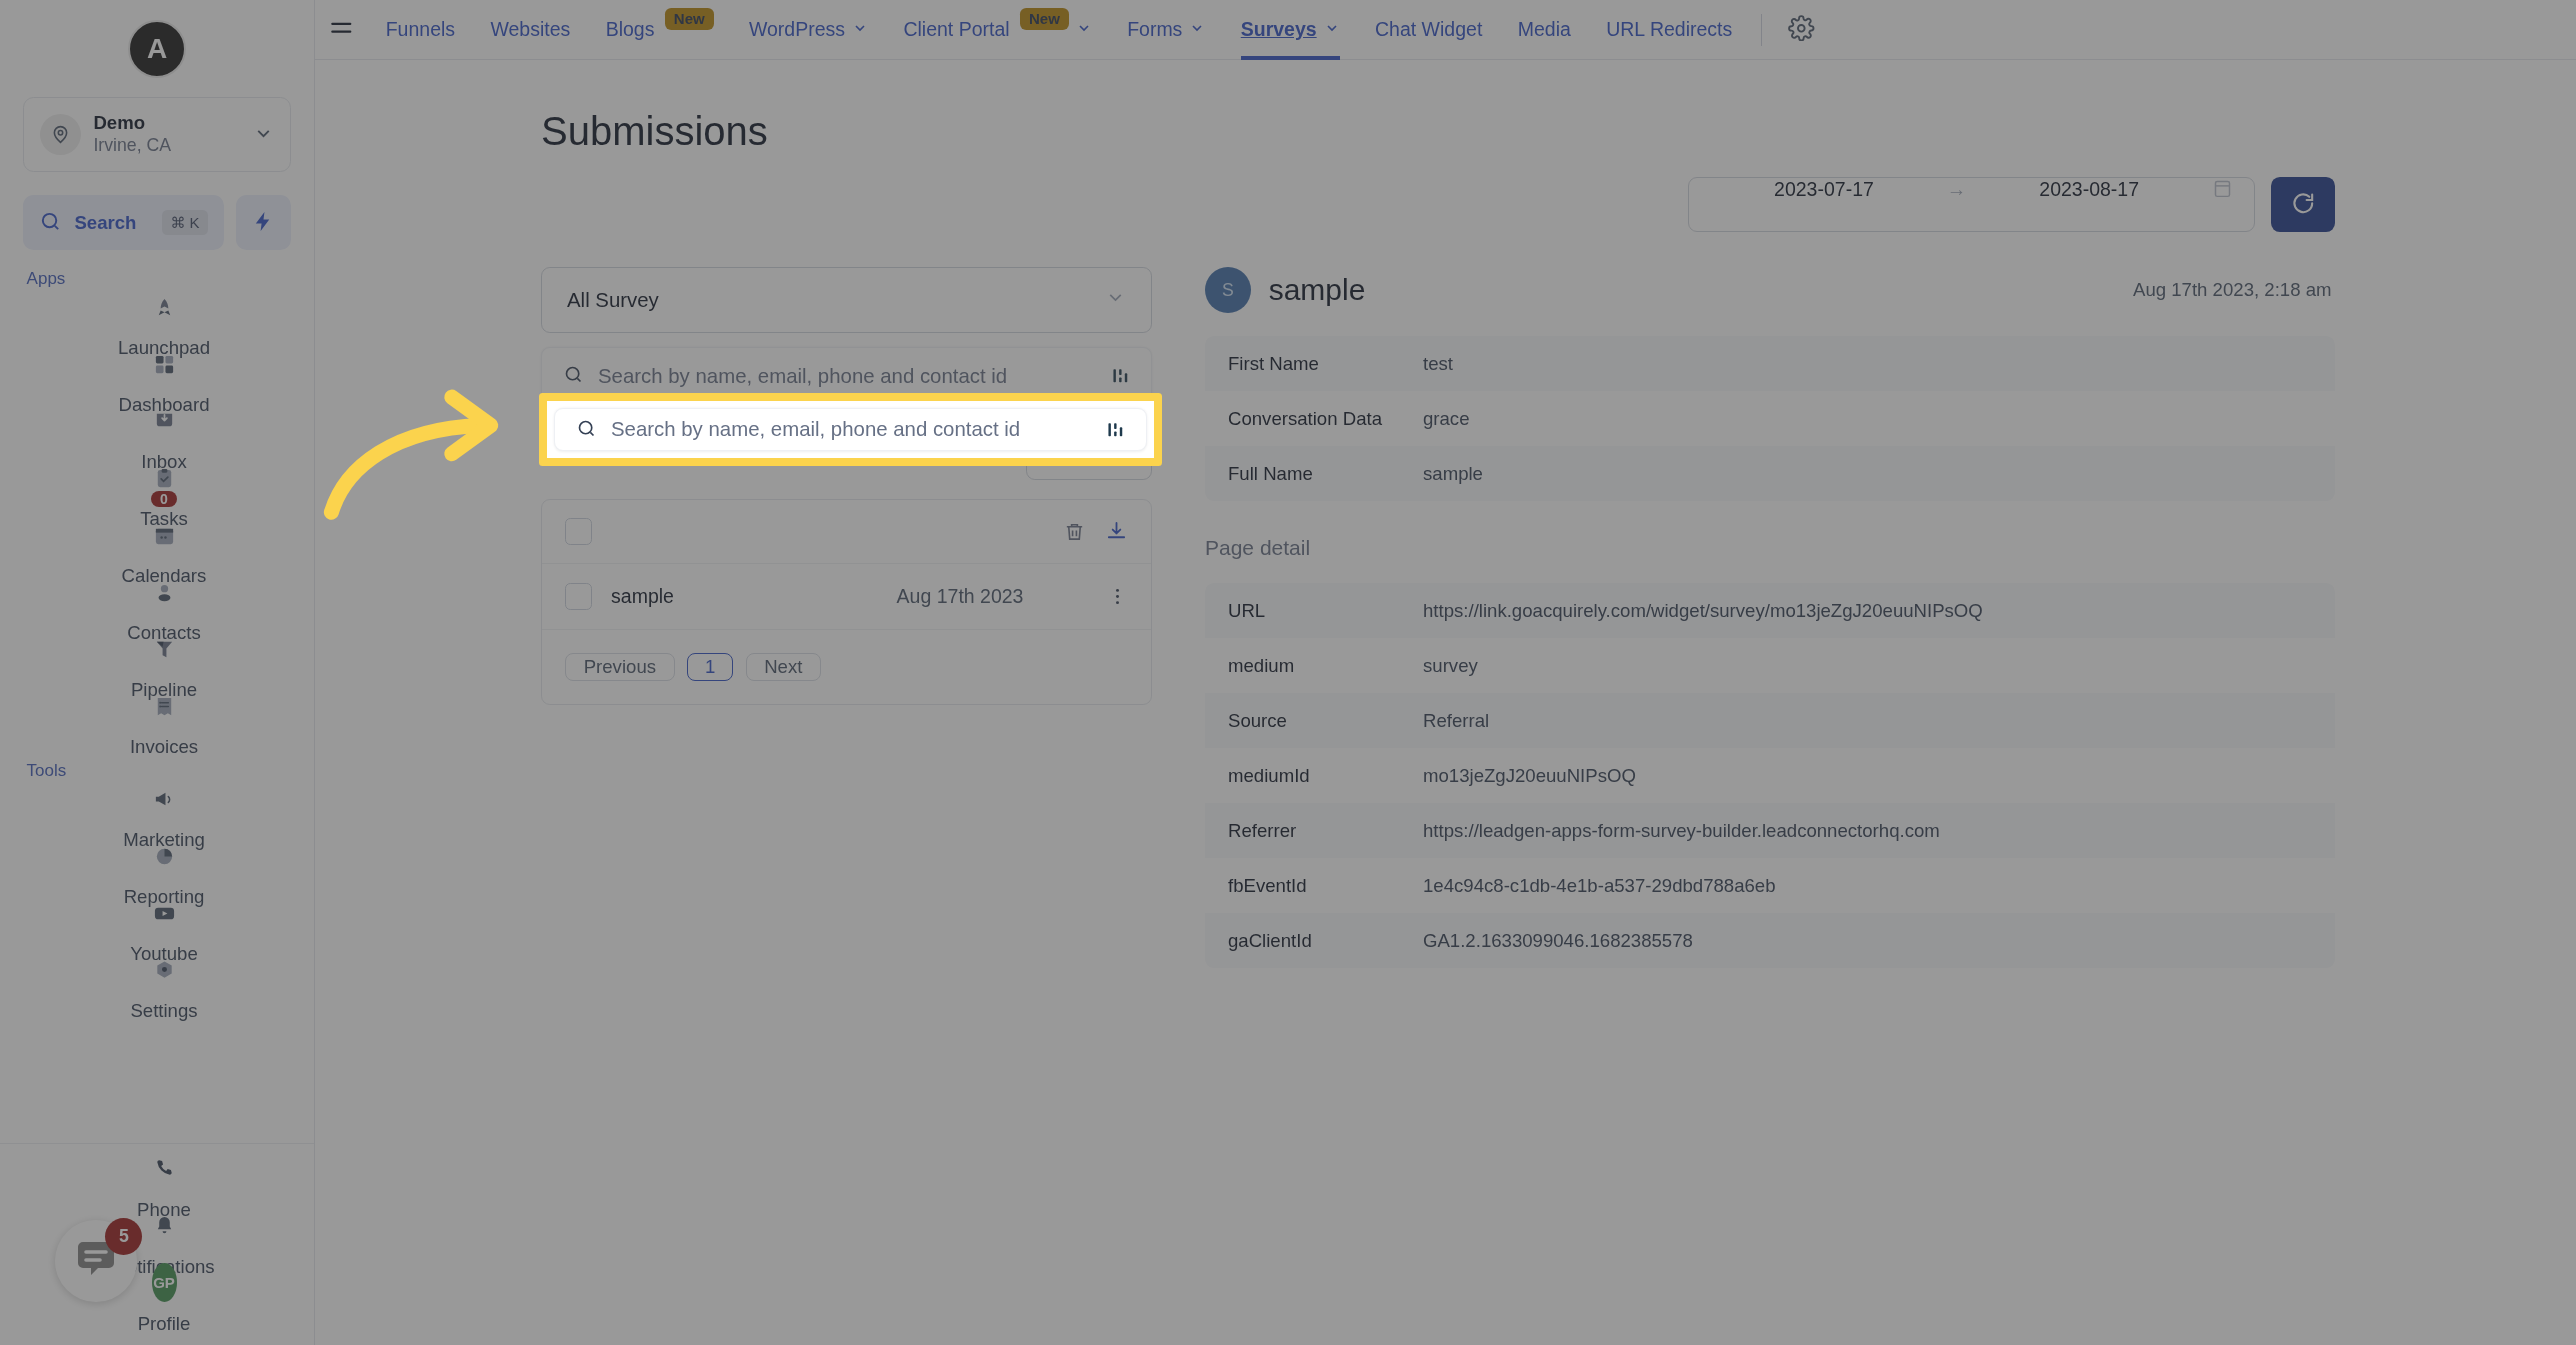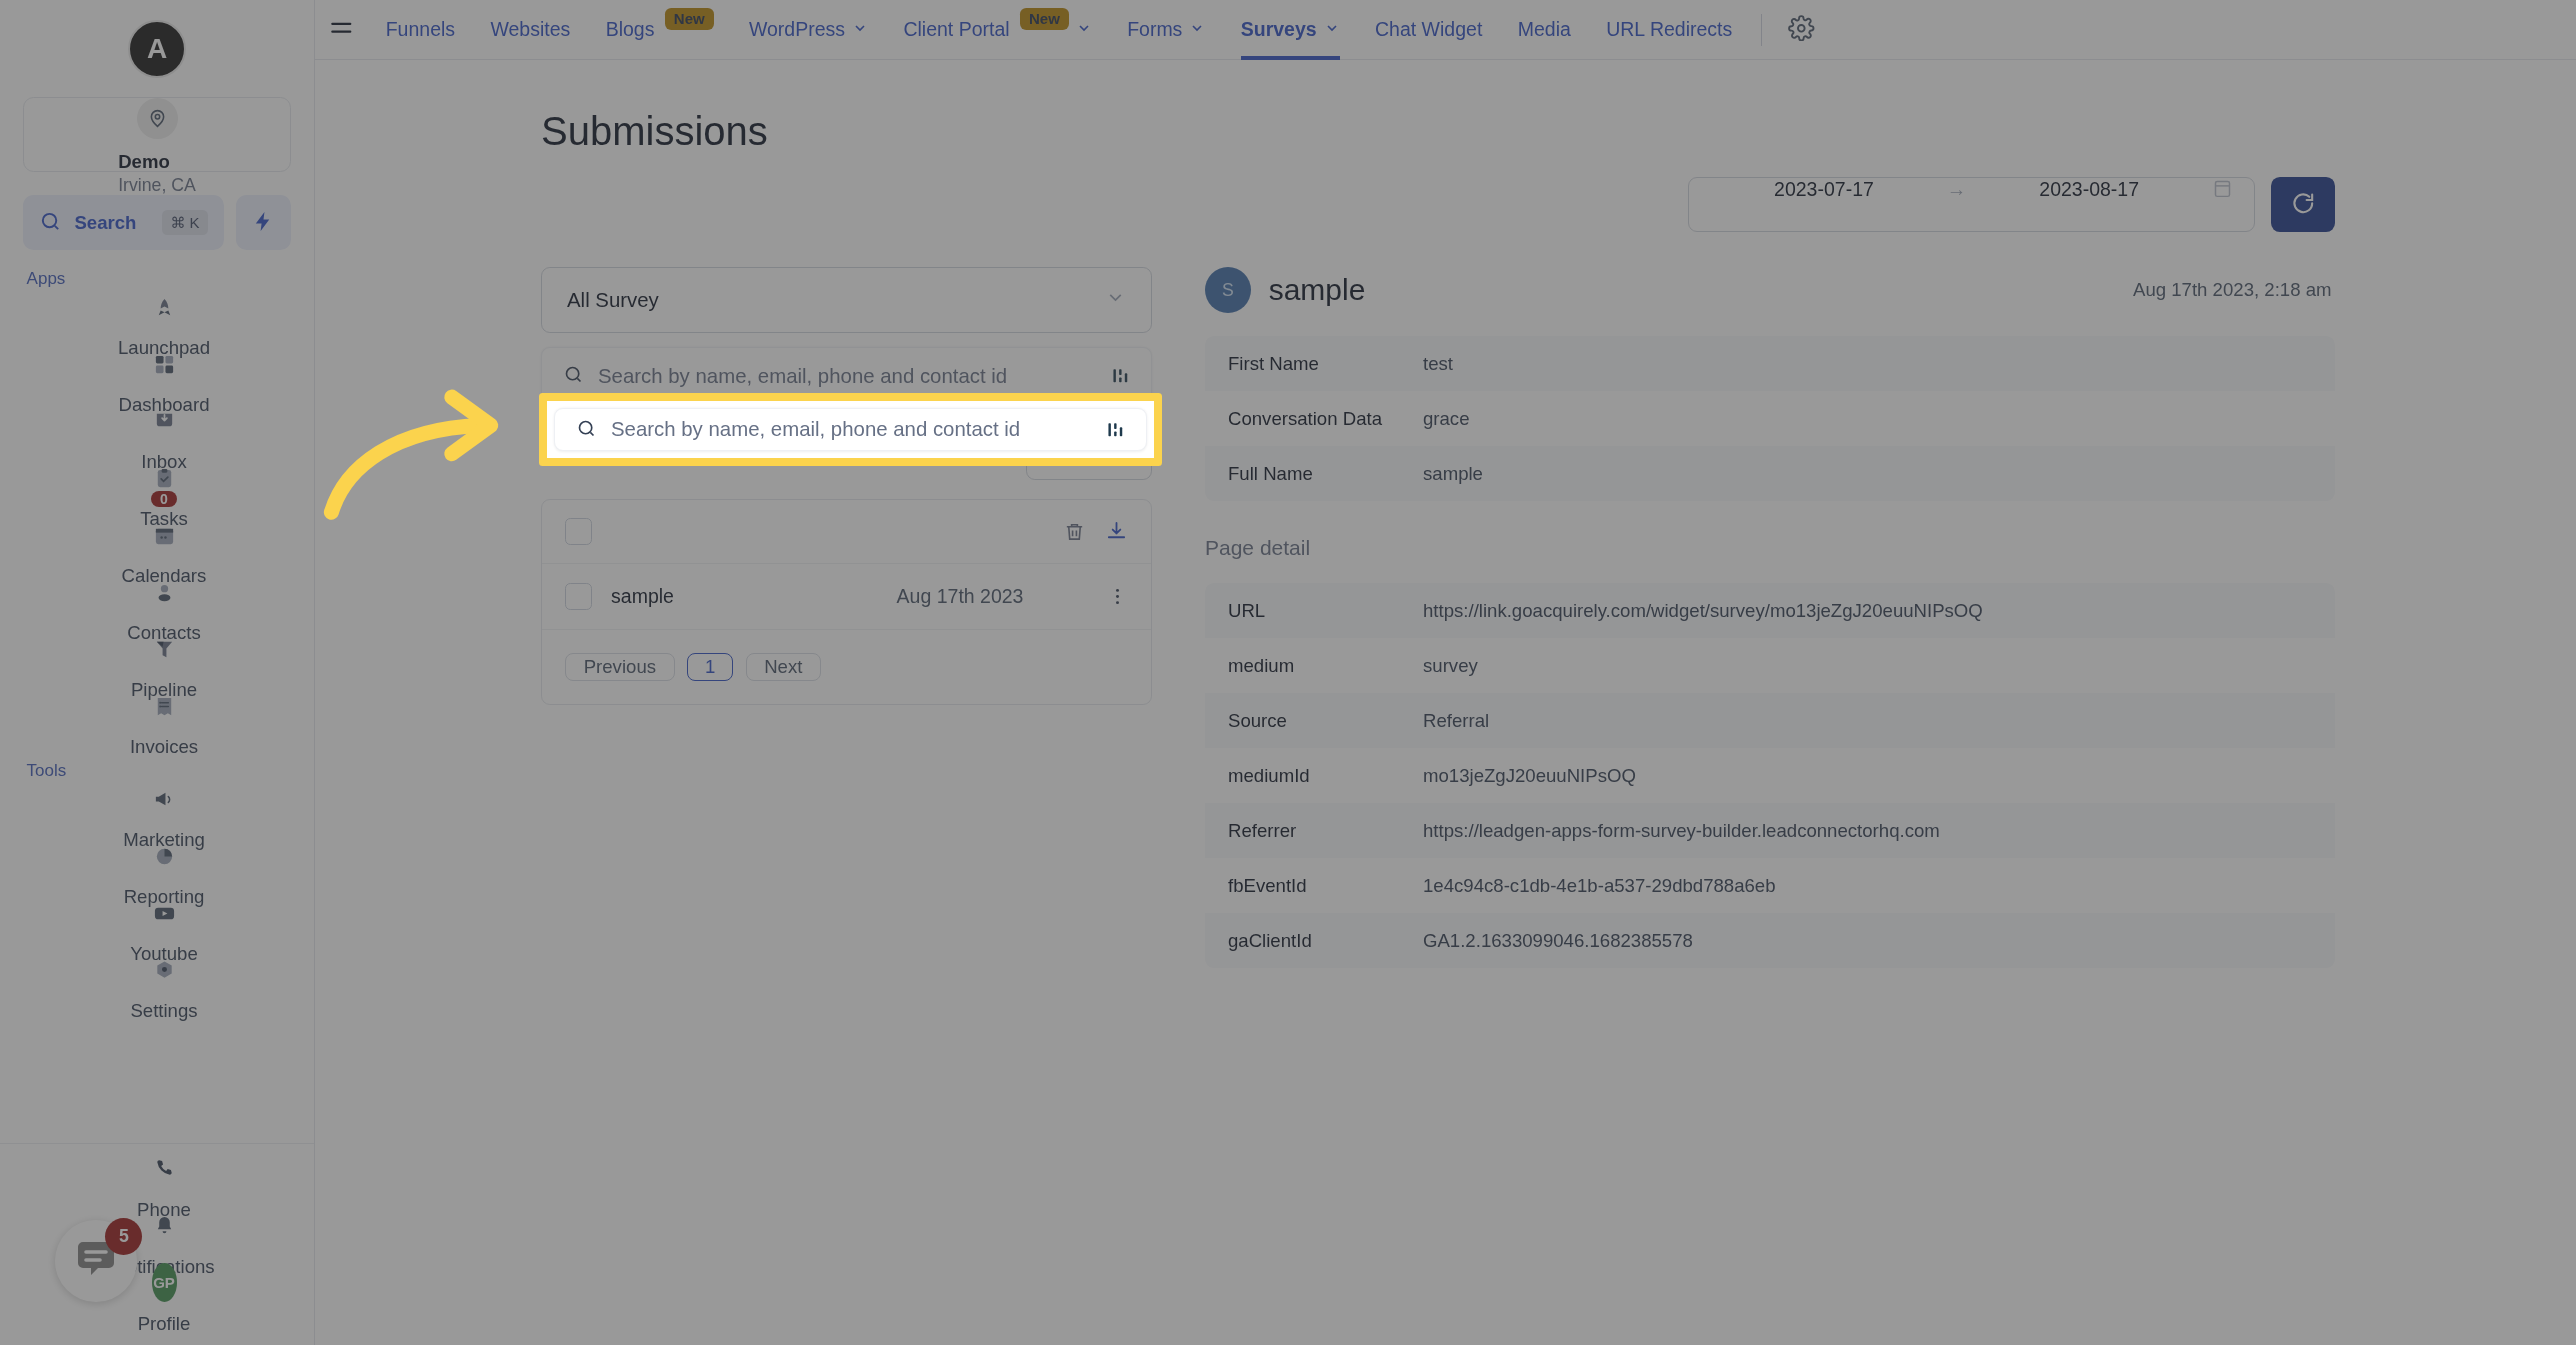--- a/index.html
+++ b/index.html
@@ -26,21 +26,21 @@
   }
   .brand { height: 97px; display: flex; align-items: center; justify-content: center; }
   .brand-logo {
     width: 58px; height: 58px; border-radius: 50%;
     background: #1b1b1b; border: 2.7px solid #e9e9e9;
     display: flex; align-items: center; justify-content: center;
     color: #ffffff; font-size: 28px; font-weight: bold; line-height: 1;
   }
   .loc-card {
     margin: 0 23px 0 23px; height: 75px; border: 0.9px solid #e4e7ec; border-radius: 10.6px;
-    display: flex; align-items: center; padding: 0 16px; gap: 12.4px; flex-direction: column;
+    display: flex; align-items: center; padding: 0 16px; gap: 12.4px;
   }
   .loc-avatar {
     width: 41px; height: 41px; border-radius: 50%; background: #ececec;
     display:flex; align-items:center; justify-content:center; flex:0 0 auto;
   }
   .loc-text { flex: 1 1 auto; min-width: 0; }
   .loc-name { font-size: 18.6px; font-weight: 700; color: #101828; line-height: 1.15; }
   .loc-sub  { font-size: 17.7px; color: #667085; line-height: 1.2; margin-top: 1.8px; }
   .chev { color: #475467; }
 
@@ -96,21 +96,21 @@
   .topnav {
     position: absolute; left: 315px; top: 0; right: 0; height: 60px;
     background: #ffffff; border-bottom: 0.9px solid #e4e7ec;
     display: flex; align-items: center; gap: 0; padding-left: 0;
   }
   .hamburger { width: 53px; display:flex; align-items:center; justify-content:center; }
   .topnav-item {
     position: relative; height: 60px; display: flex; align-items: center; gap: 7px;
     padding: 0 17.7px; font-size: 19.5px; color: #2f51c4; white-space: nowrap;
   }
-  .topnav-item.active { font-weight: 700; }
+  .topnav-item.active { font-weight: 700; text-decoration: underline; }
   .topnav-item.active::after {
     content: ""; position: absolute; left: 17.7px; right: 17.7px; bottom: 0;
     height: 3.5px; background: #2f51c4;
   }
   .new-badge {
     background: #b8860b; color: #24324f; font-size: 15px; font-weight: 600;
     padding: 2.7px 8.9px; border-radius: 6.2px; margin-left: 3.5px;
     position: relative; top: -10.6px;
   }
   .nav-divider { width: 0.9px; height: 32px; background: #cfd4e0; margin: 0 10.6px; }

